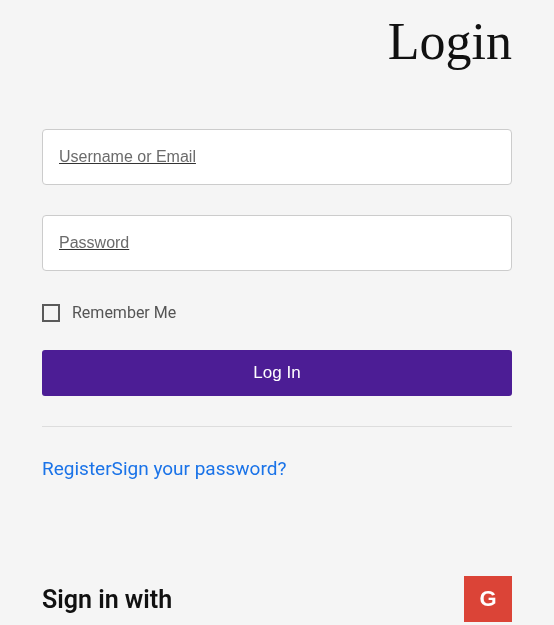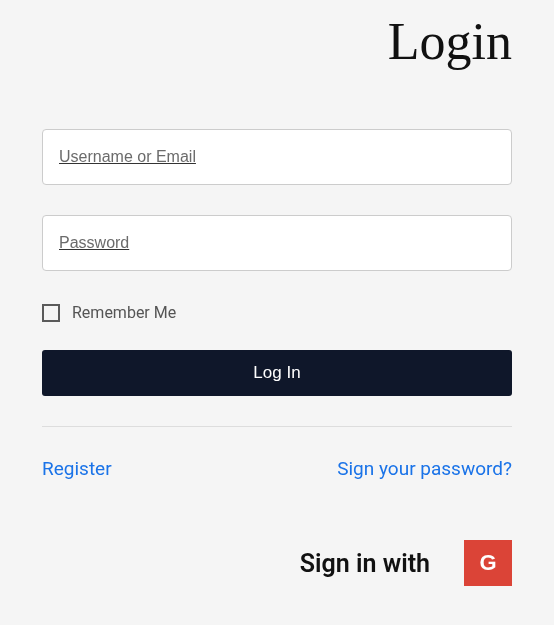--- a/index.html
+++ b/index.html
@@ -57,48 +57,48 @@
       cursor: pointer;
       background: transparent;
     }
     .remember-label {
       color: #555;
       font-size: 16px;
     }
     .login-btn {
       width: 100%;
       height: 46px;
-      background: #0f172a;
+      background: #4c1d95;
       border: none;
       border-radius: 3px;
       color: #fff;
       font-size: 17px;
       cursor: pointer;
       margin-bottom: 30px;
     }
     .divider {
       border: none;
       border-top: 1px solid #ddd;
       margin-bottom: 30px;
     }
     .links-row {
       display: flex;
-      justify-content: space-between;
-      margin-bottom: 60px;
+      justify-content: flex-start;
+      margin-bottom: 96px;
     }
     .link {
       color: #1a73e8;
       font-size: 19px;
       text-decoration: none;
       cursor: pointer;
     }
     .social-row {
       display: flex;
       align-items: center;
-      justify-content: flex-end;
+      justify-content: space-between;
       gap: 34px;
     }
     .social-label {
       font-size: 25px;
       font-weight: 600;
       color: #111;
     }
     .google-btn {
       width: 48px;
       height: 46px;

